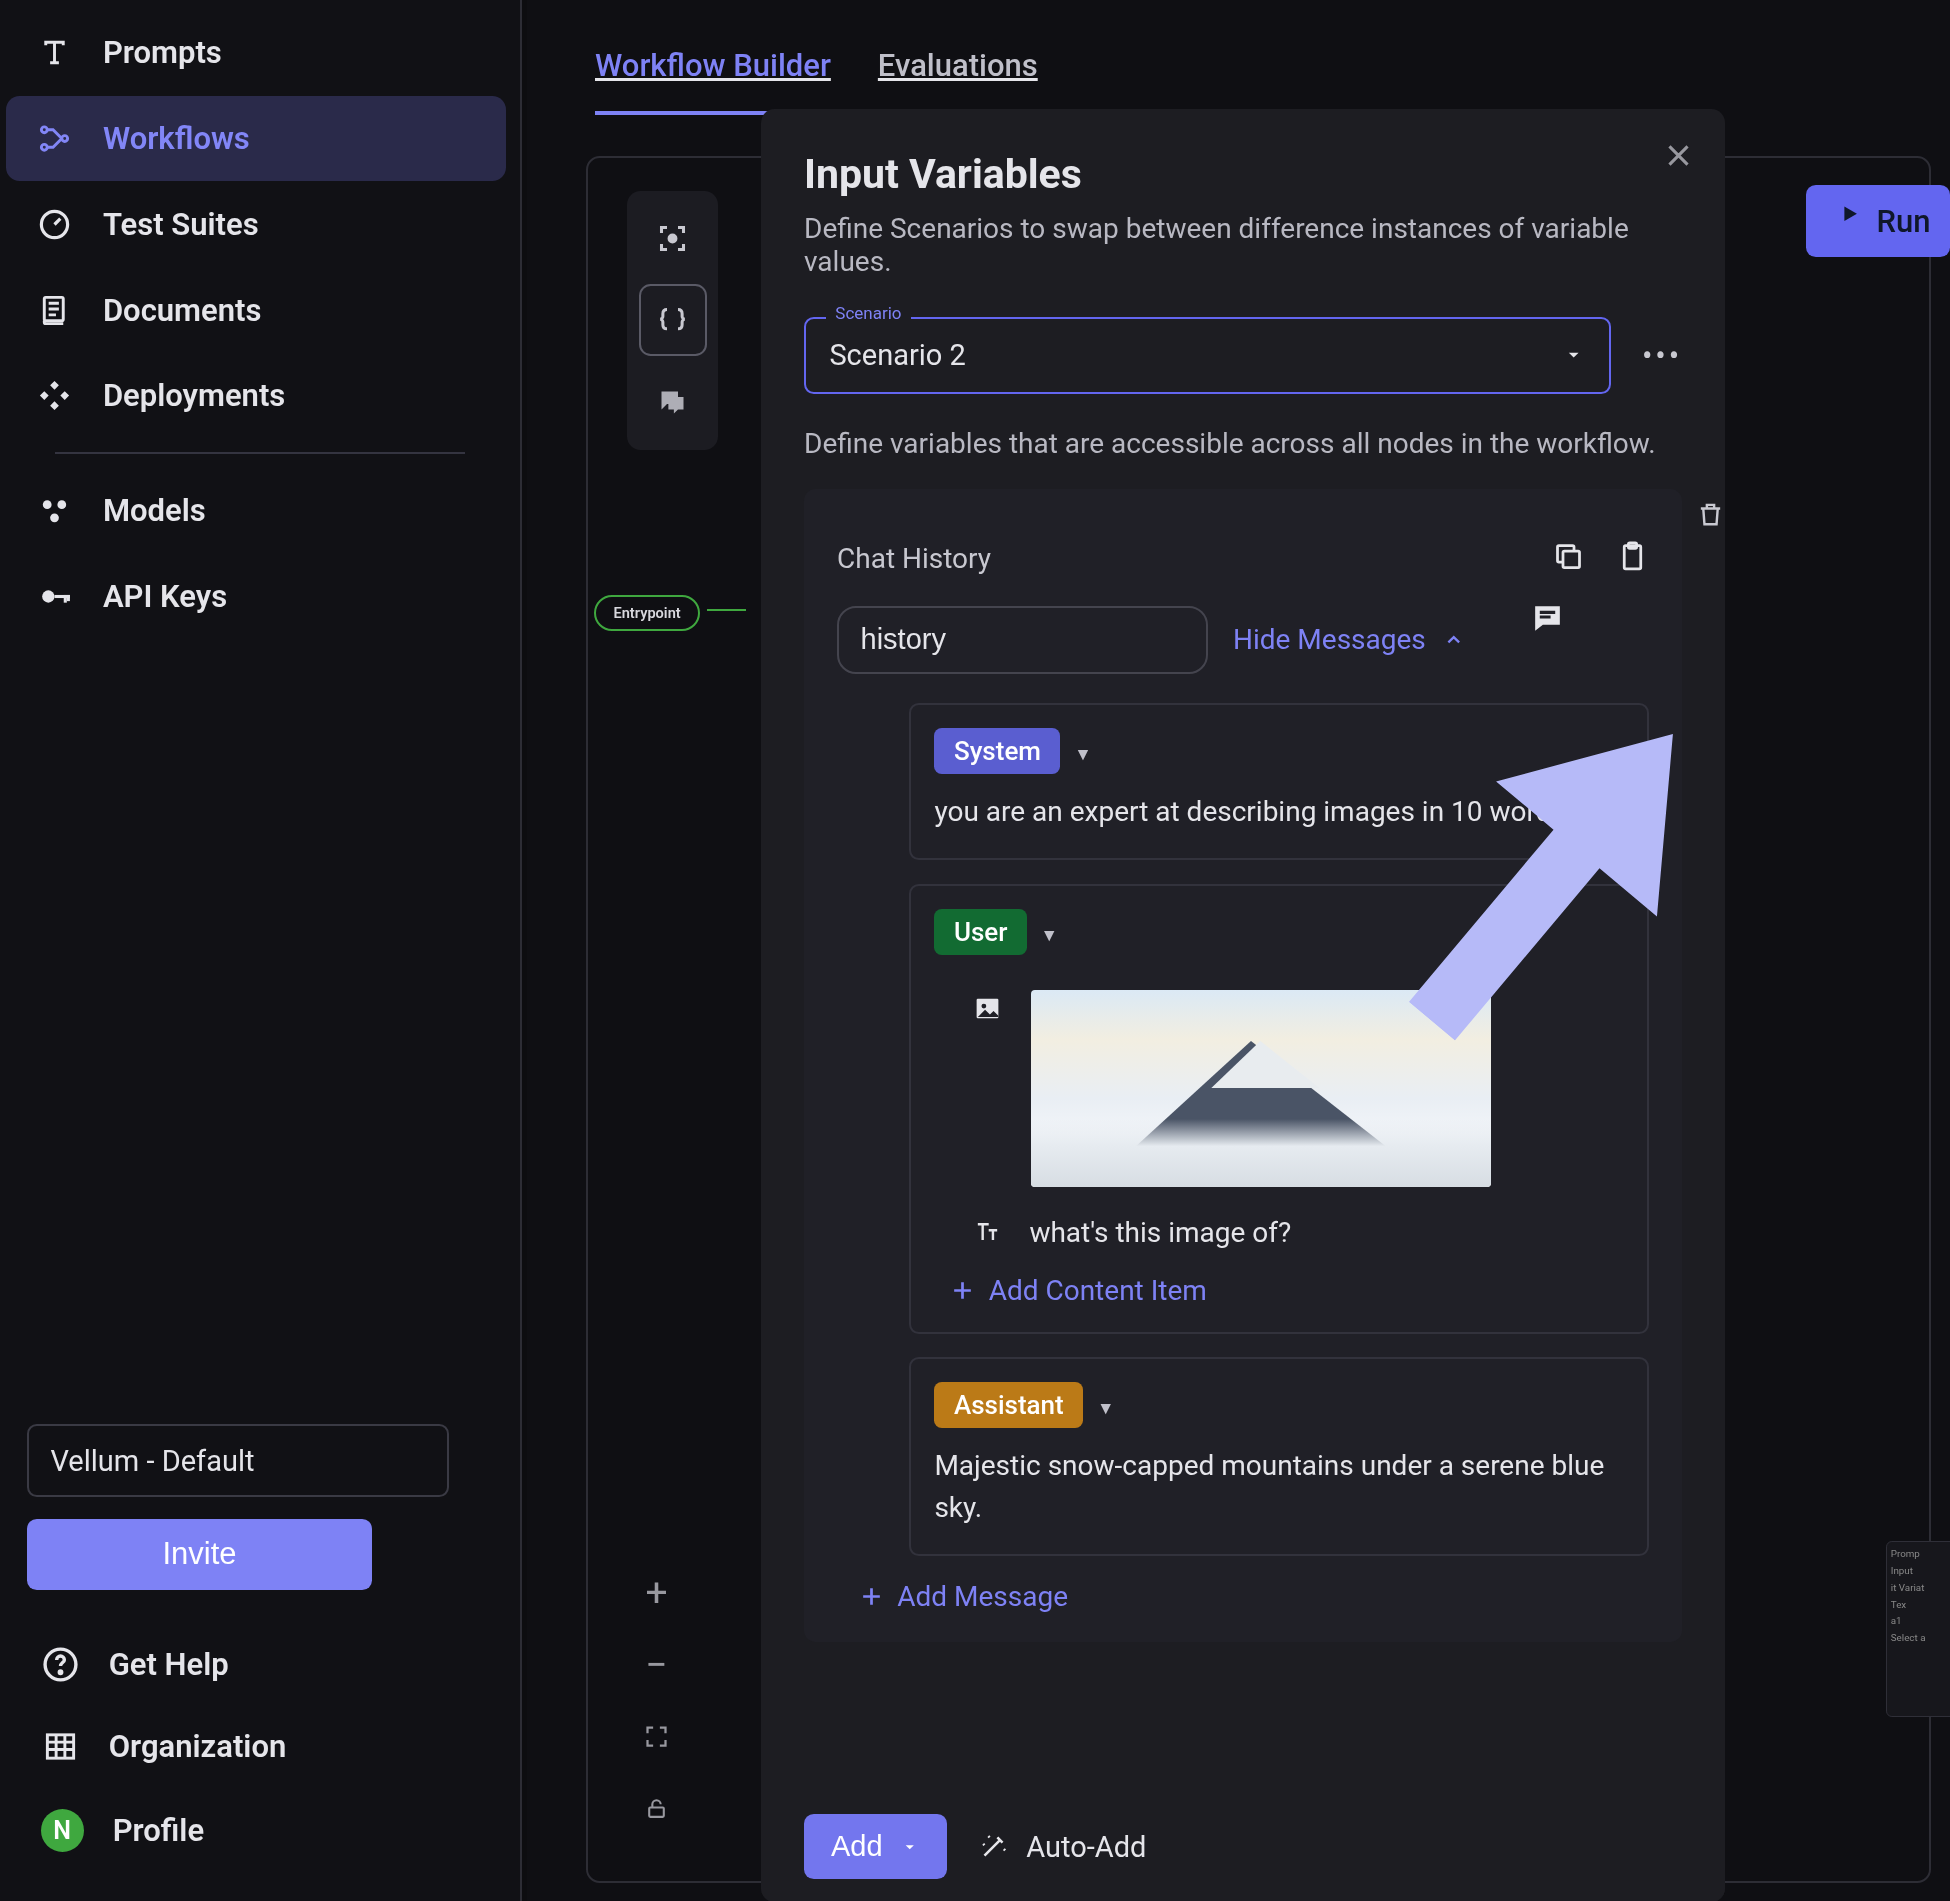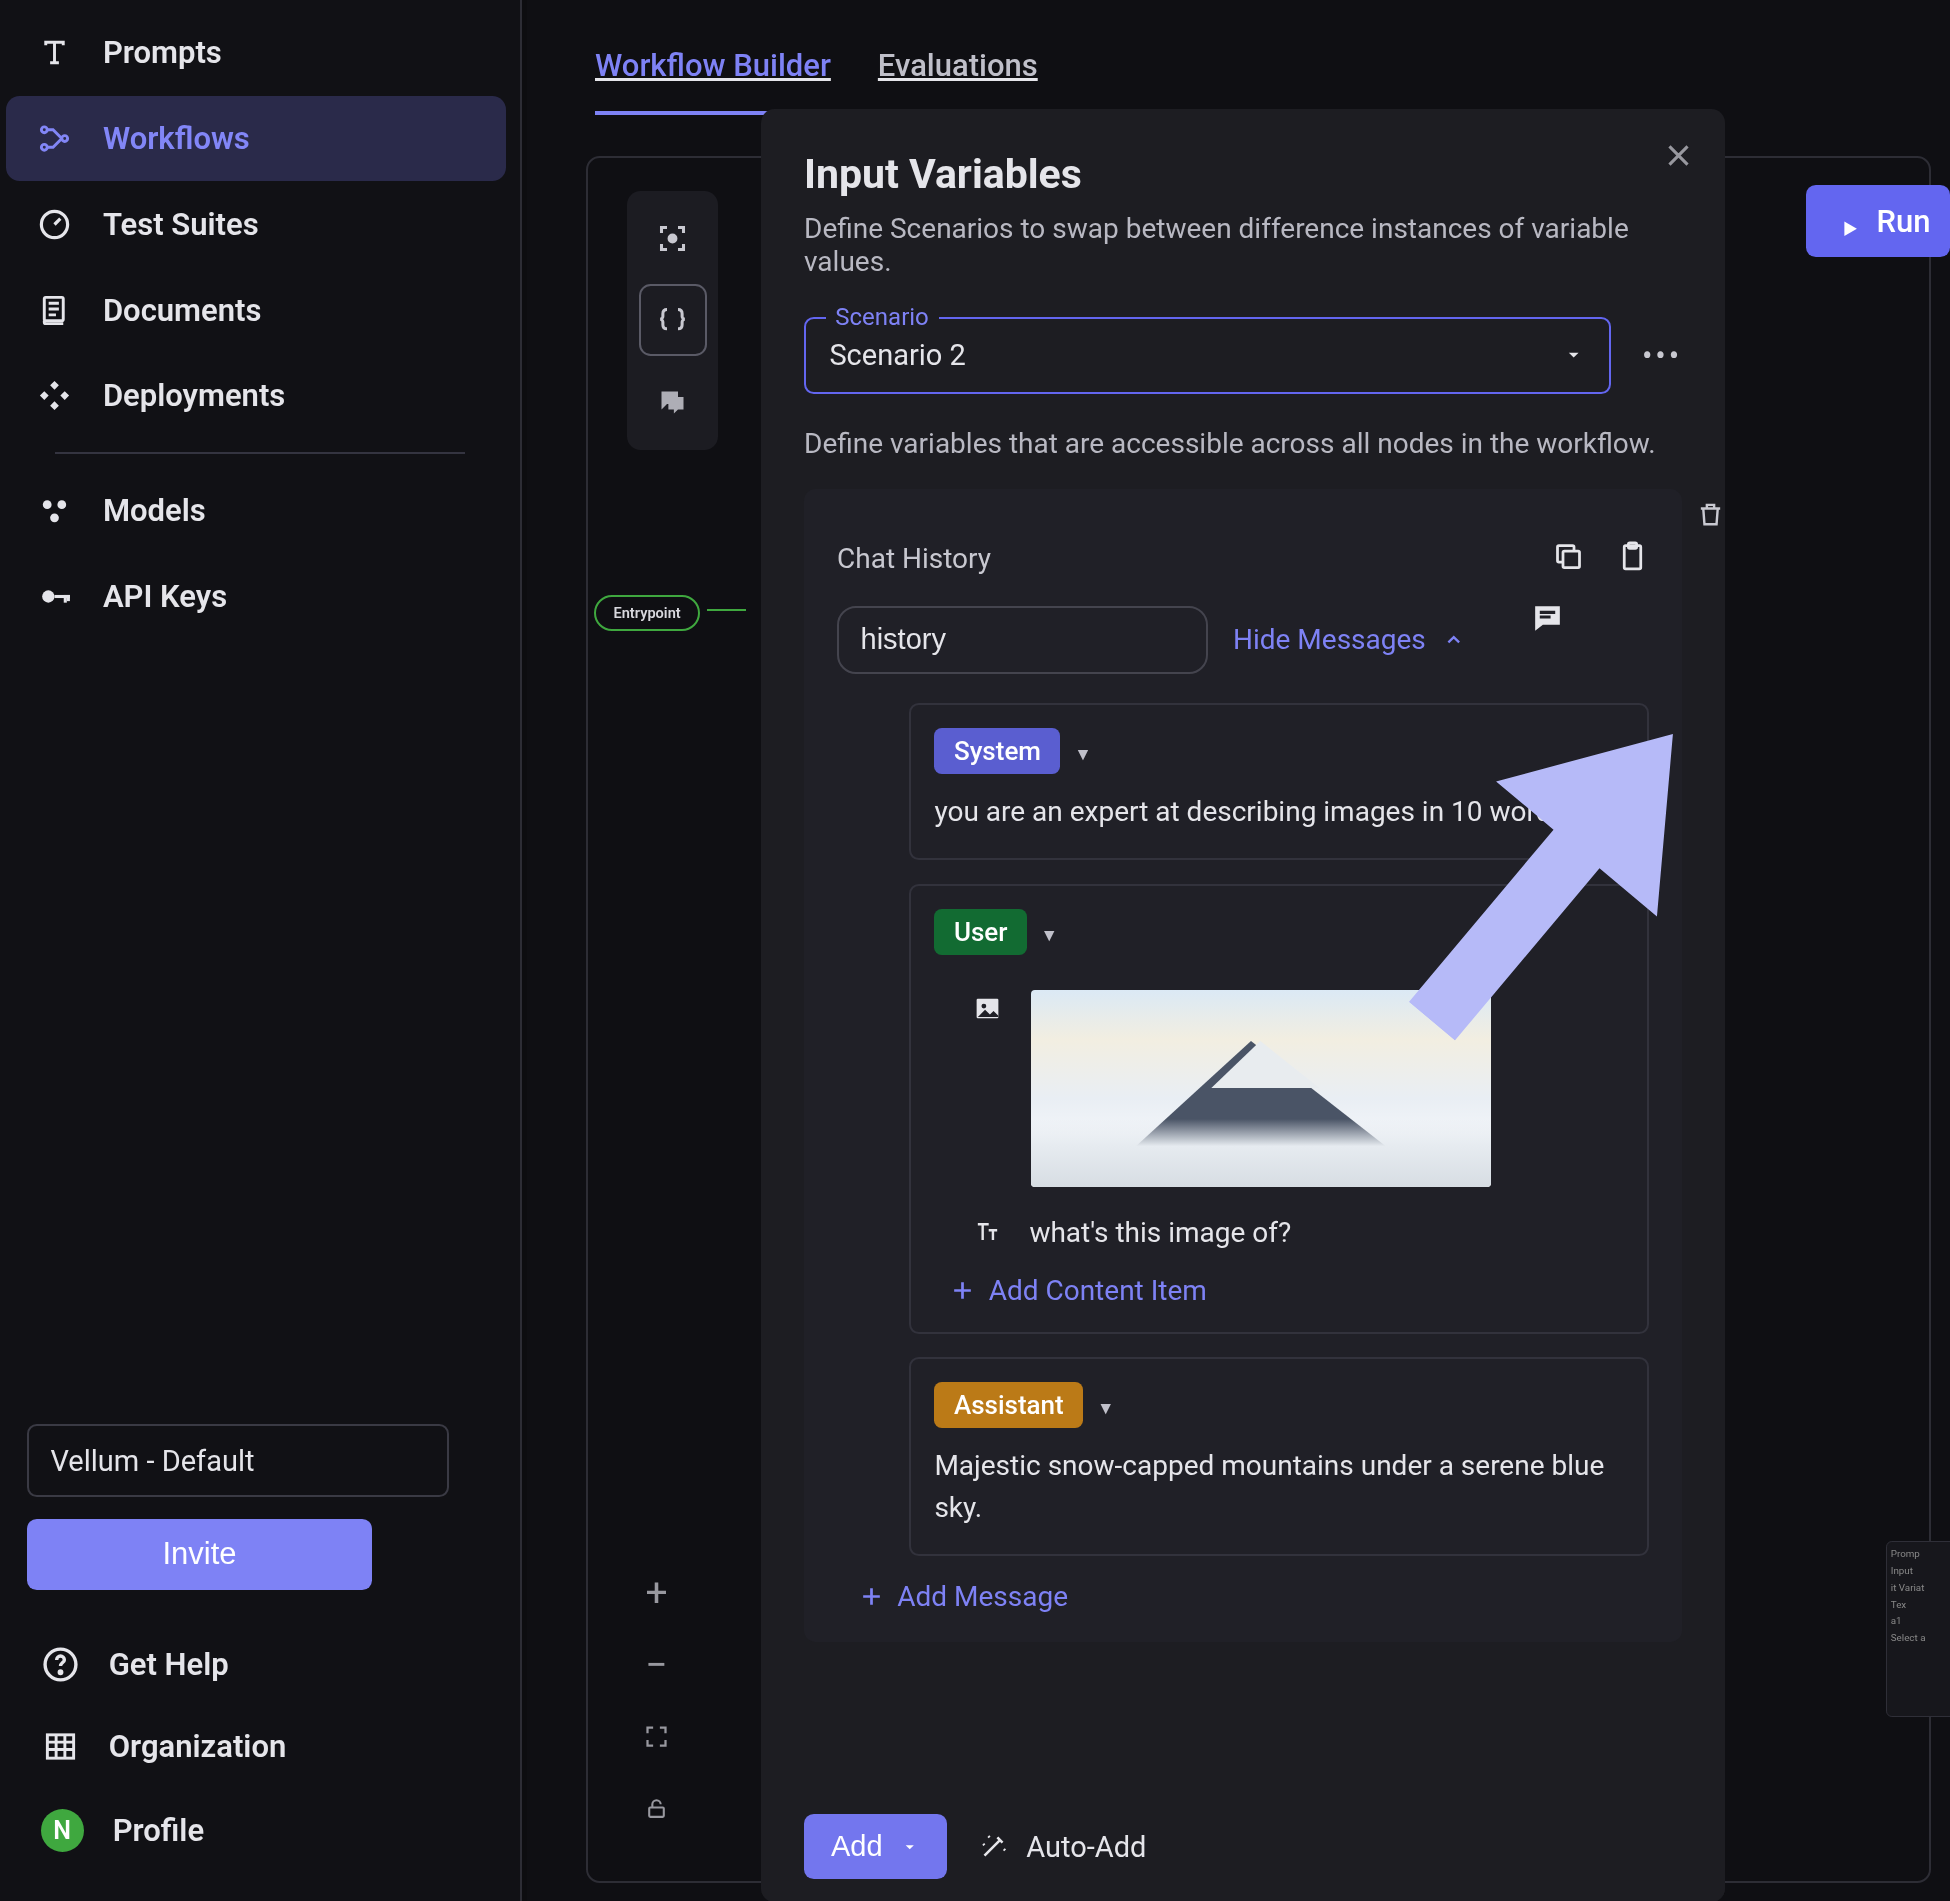--- a/index.html
+++ b/index.html
@@ -187,26 +187,26 @@
     width: 39px;
     height: 2px;
     background: #3fa83f;
   }
   .run-btn {
     position: absolute;
     right: 0;
     top: 185px;
     padding: 17.6px 19.5px 17.6px 33px;
     background: #6366f0;
-    color: #ffffff;
+    color: #0f172a;
     font-size: 31px;
     font-weight: 500;
     border-radius: 9.8px;
     display: flex;
-    align-items: flex-end;
+    align-items: flex-start;
     gap: 15.6px;
     cursor: pointer;
   }
   
   .panel {
     position: absolute;
     left: 761px;
     top: 109px;
     width: 964px;
     bottom: 0;
@@ -242,21 +242,21 @@
     position: relative;
     flex: 1;
   }
   .scenario-label {
     position: absolute;
     top: -13.7px;
     left: 21.5px;
     background: #1d1d22;
     padding: 0 9.8px;
     color: #7e82f5;
-    font-size: 24px;
+    font-size: 17px;
   }
   .scenario-select {
     width: 100%;
     padding: 19.5px 23.4px;
     border: 2.9px solid #6366f0;
     border-radius: 9.8px;
     background: transparent;
     color: #e5e5ea;
     font-size: 29px;
     display: flex;

